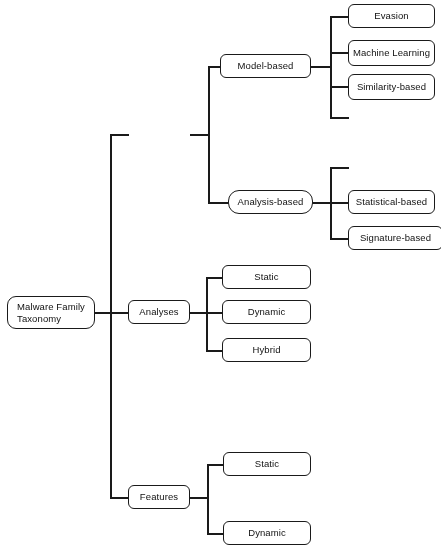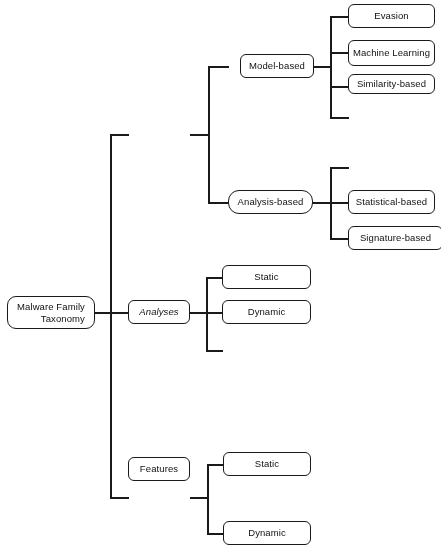--- a/index.html
+++ b/index.html
@@ -17,21 +17,21 @@
   }
   .node {
     position: absolute;
     box-sizing: border-box;
     background: #ffffff;
     border: 1px solid #1a1a1a;
     border-radius: 6px;
     display: flex;
     align-items: center;
     justify-content: center;
-    text-align: right;
+    text-align: left;
     font-size: 9.5px;
     line-height: 1.25;
     color: #111111;
     letter-spacing: 0.1px;
     white-space: pre-line;
     padding: 0 3px;
   }
   .node.root {
     border-radius: 9px;
   }
@@ -90,42 +90,43 @@
   <div class="edge h" style="left:190px; top:497px; width:18px;"></div>
 
   <div class="edge v" style="left:207px; top:464px; height:69px;"></div>
   <div class="edge h" style="left:207px; top:464px; width:17px;"></div>
   <div class="edge h" style="left:207px; top:533px; width:17px;"></div>
 
   <div class="node root" style="left:7px; top:296px; width:88px; height:33px;">Malware Family
 Taxonomy</div>
 
 
-  <div class="node" style="left:128px; top:300px; width:62px; height:24px;font-style:italic;">Analyses</div>
+  <div class="node" style="left:128px; top:300px; width:62px; height:24px;">Analyses</div>
 
-  <div class="node" style="left:128px; top:457px; width:62px; height:24px;">Features</div>
+  <div class="node" style="left:128px; top:485px; width:62px; height:24px;">Features</div>
 
-  <div class="node" style="left:240px; top:54px; width:74px; height:24px;">Model-based</div>
+  <div class="node" style="left:220px; top:54px; width:91px; height:24px;">Model-based</div>
 
   <div class="node" style="left:228px; top:190px; width:85px; height:24px;border-radius:11px;">Analysis-based</div>
 
   <div class="node" style="left:348px; top:4px; width:87px; height:24px;">Evasion</div>
 
   <div class="node" style="left:348px; top:40px; width:87px; height:26px;">Machine Learning</div>
 
-  <div class="node" style="left:348px; top:74px; width:87px; height:20px;">Similarity-based</div>
+  <div class="node" style="left:348px; top:74px; width:87px; height:26px;">Similarity-based</div>
 
 
 
   <div class="node" style="left:348px; top:190px; width:87px; height:24px;">Statistical-based</div>
 
   <div class="node" style="left:348px; top:226px; width:95px; height:24px;">Signature-based</div>
 
   <div class="node" style="left:222px; top:265px; width:89px; height:24px;">Static</div>
 
   <div class="node" style="left:222px; top:300px; width:89px; height:24px;">Dynamic</div>
 
+  <div class="node" style="left:222px; top:338px; width:89px; height:24px;">Hybrid</div>
 
   <div class="node" style="left:223px; top:452px; width:88px; height:24px;">Static</div>
 
   <div class="node" style="left:223px; top:521px; width:88px; height:24px;">Dynamic</div>
 
 </div>
 
 </body></html>

